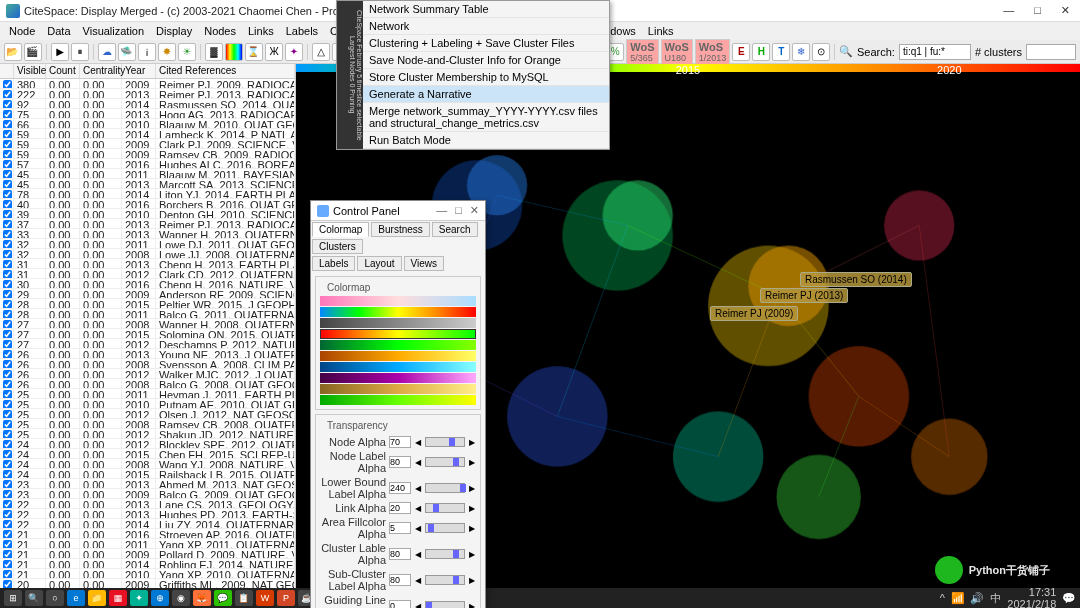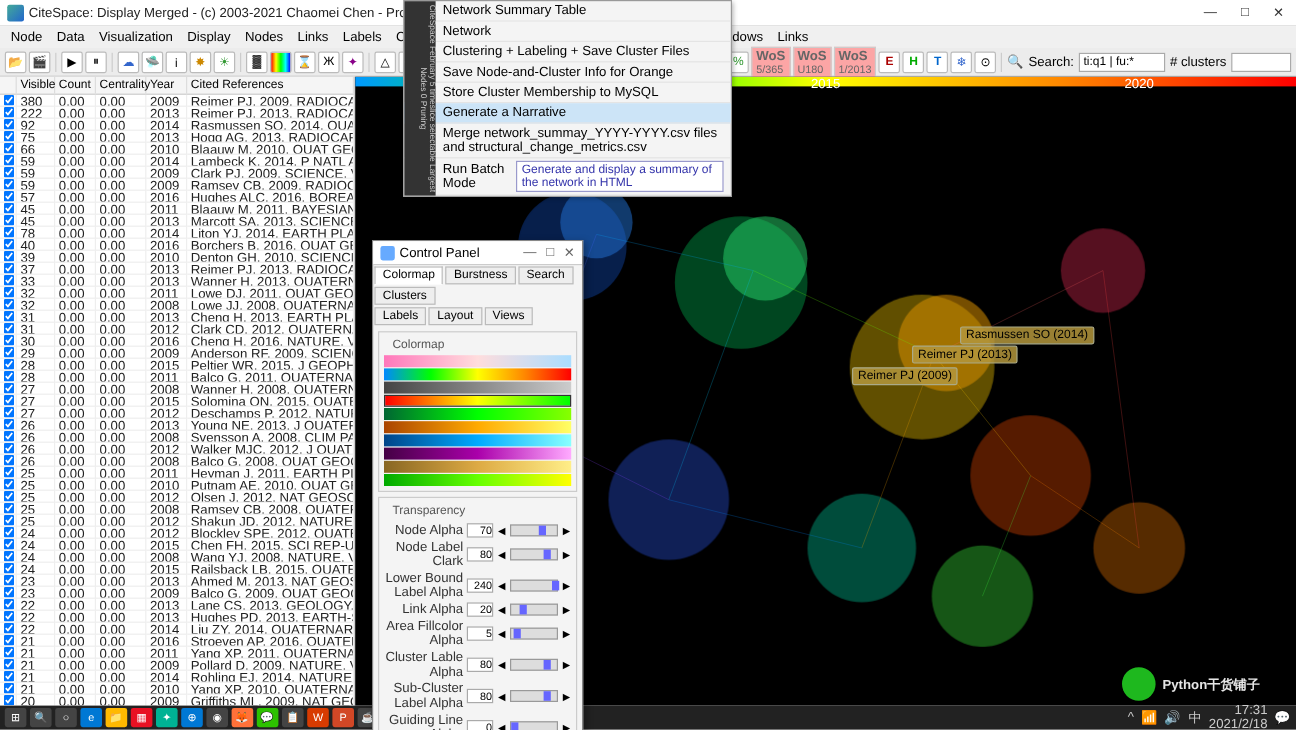--- a/index.html
+++ b/index.html
@@ -63,21 +63,21 @@
 .sw2{background:linear-gradient(90deg,#444,#888,#ccc);} 
 .sw3{background:linear-gradient(90deg,#f00,#ff0,#0f0);border:1px solid #333;} 
 .sw4{background:linear-gradient(90deg,#063,#0f0,#8f0);} 
 .sw5{background:linear-gradient(90deg,#a40,#fa0,#ff6);} 
 .sw6{background:linear-gradient(90deg,#048,#0af,#8ff);} 
 .sw7{background:linear-gradient(90deg,#404,#a0a,#faf);} 
 .sw8{background:linear-gradient(90deg,#862,#da4,#fe8);} 
 .sw9{background:linear-gradient(90deg,#0a0,#6f0,#ff0);} 
 .slider-row { display:flex; align-items:center; gap:3px; margin:2px 0; font-size:9px; }
 .slider-row .lbl { flex:1; text-align:right; color:#333; }
-.slider-row .val { width:22px; text-align:right; border:1px solid #aaa; background:#fff; font-size:9px; }
+.slider-row .val { width:22px; text-align:left; border:1px solid #aaa; background:#fff; font-size:9px; }
 .slider-row .bar { width:40px; height:10px; border:1px solid #999; background:#ddd; position:relative; }
 .slider-row .bar .thumb { position:absolute; width:6px; height:8px; background:#66f; top:0; }
 .slider-row .arr { width:8px; font-size:8px; text-align:center; cursor:pointer; }
 
 .taskbar { position:absolute; bottom:0; left:0; right:0; height:20px; background:#222; display:flex; align-items:center; padding:0 4px; gap:3px; }
 .taskbar .ticon { width:18px; height:16px; background:#444; border-radius:2px; display:flex; align-items:center; justify-content:center; font-size:9px; color:#fff; }
 .taskbar .tray { margin-left:auto; display:flex; align-items:center; gap:6px; color:#ccc; font-size:9px; }
 .watermark { position:absolute; right:30px; bottom:24px; color:#fff; font-size:22px; font-weight:bold; text-shadow:1px 1px 2px #000; opacity:.9; display:flex; align-items:center; gap:6px;}
 .watermark .wx { width:28px; height:28px; background:#2c2; border-radius:50%; }
 </style>
@@ -632,21 +632,20 @@
   <div class="mleft">CiteSpace February 5 timeslice selectable Largest Nodes 0 Pruning</div>
 <div class="mitem">Network Summary Table</div>
     <div class="mitem">Network</div>
     <div class="mitem">Clustering + Labeling + Save Cluster Files</div>
     <div class="mitem">Save Node-and-Cluster Info for Orange</div>
     <div class="mitem">Store Cluster Membership to MySQL</div>
     <div class="mitem hl">Generate a Narrative</div>
     <div class="mitem">Merge network_summay_YYYY-YYYY.csv files and structural_change_metrics.csv</div>
     <div class="mitem run">
       <span>Run Batch Mode</span>
-      <span class="desc">Generate and display a summary of the network in HTML</span>
     </div>
   </div>
 
 <div class="ctrl-panel">
   <div class="cp-title">
     <div class="ico"></div>
     <span>Control Panel</span>
     <div class="wbtns">
       <span>—</span>
       <span>□</span>
@@ -685,21 +684,21 @@
         <div class="slider-row">
           <div class="lbl">Node Alpha</div>
           <div class="val">70</div>
           <div class="arr">◀</div>
           <div class="bar">
             <div class="thumb" style="left:23.333333333333332px"></div>
           </div>
           <div class="arr">▶</div>
         </div>
         <div class="slider-row">
-          <div class="lbl">Node Label Clark</div>
+          <div class="lbl">Node Label Alpha</div>
           <div class="val">80</div>
           <div class="arr">◀</div>
           <div class="bar">
             <div class="thumb" style="left:26.666666666666668px"></div>
           </div>
           <div class="arr">▶</div>
         </div>
         <div class="slider-row">
           <div class="lbl">Lower Bound Label Alpha</div>
           <div class="val">240</div>

